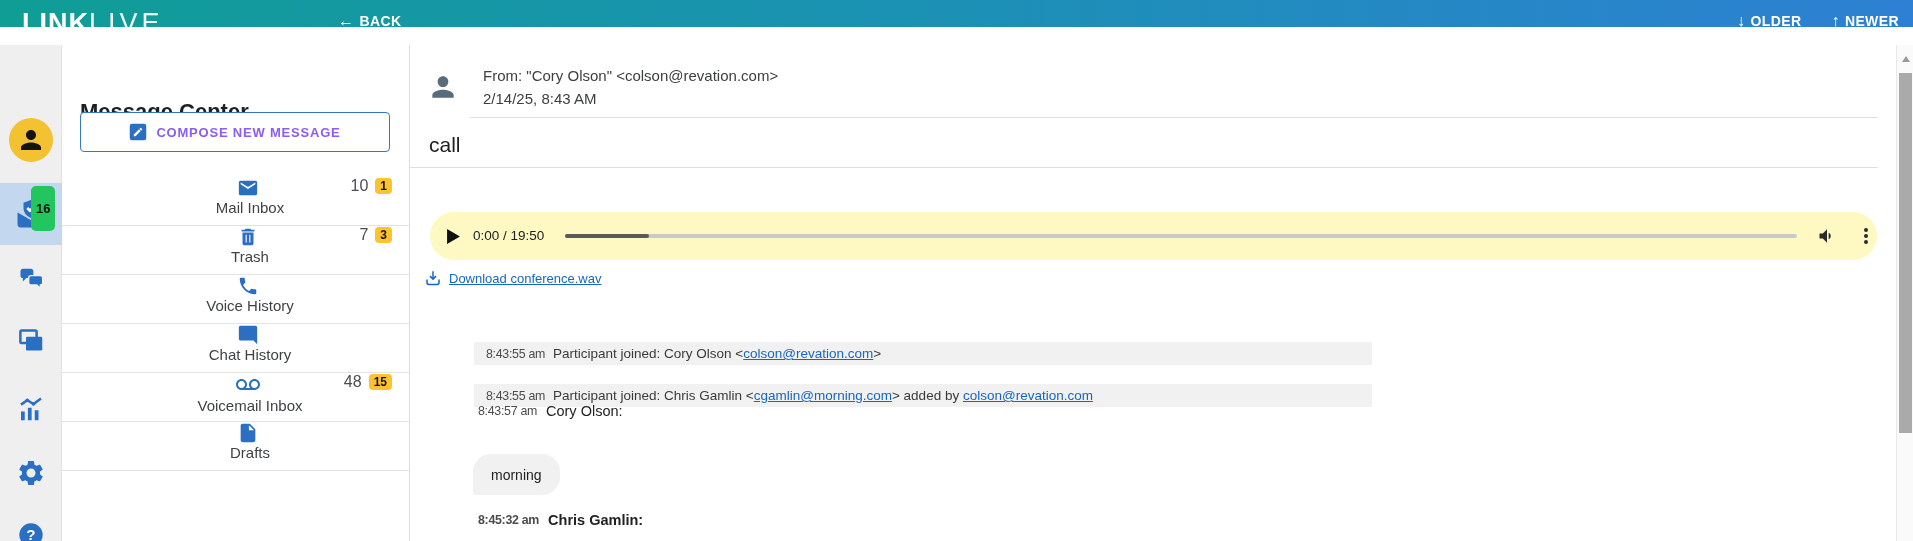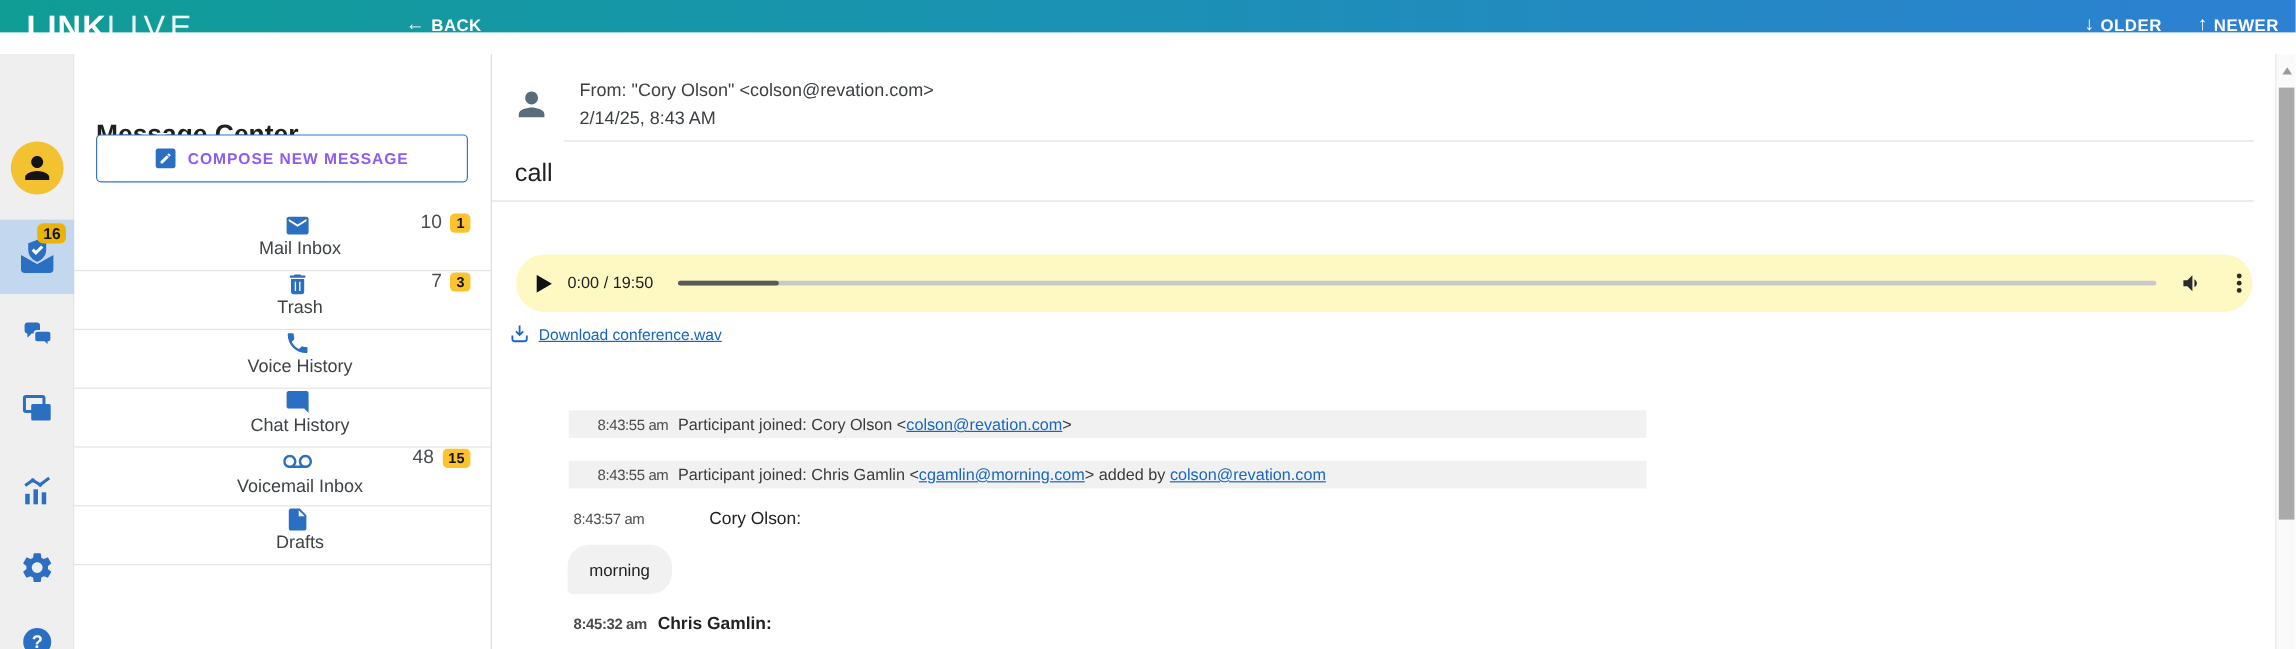--- a/index.html
+++ b/index.html
@@ -19,22 +19,22 @@
   .hdr-arrow { font-size:16px; font-weight:700; }
   #back-btn { left:338px; top:12px; }
   #hdr-right { right:14px; top:12px; display:flex; gap:30px; }
 
   
   #rail { left:0; top:45px; width:62px; height:496px; background:#efefef;
           border-right:1px solid #e2e2e2; }
   .rail-item { position:absolute; left:0; width:62px; display:flex;
                align-items:center; justify-content:center; cursor:pointer; }
   #rail-selected { top:138px; height:62px; background:#c3d7ee; }
-  .rail-badge { position:absolute; left:31px; top:141px; background:#eab308; color:#131313;
-                font-size:13px; font-weight:700; padding:1px 5px; border-radius:5px; }
+  .rail-badge { position:absolute; left:31px; top:141px; background:#22c55e; color:#131313;
+                font-size:13px; font-weight:700; padding:15px 5px; border-radius:5px; }
   #avatar { top:73px; height:44px; }
   #avatar .circ { width:44px; height:44px; border-radius:50%; background:#f2c230;
                   display:flex; align-items:center; justify-content:center; }
 
   
   #sidebar { left:62px; top:45px; width:348px; height:496px; background:#fff;
              border-right:1px solid #dcdcdc; }
   #sb-title { left:18px; top:54px; font-size:22px; font-weight:700; color:#1f1f1f; }
   #compose-btn { left:18px; top:67px; width:310px; height:40px; background:#fff;
                  border:1px solid #3378c9; border-radius:4px; display:flex; align-items:center;
@@ -68,27 +68,27 @@
   #track { left:135px; top:22px; width:1232px; height:4px; border-radius:2px; background:#c9c9c9; }
   #track-played { left:0; top:0; width:84px; height:4px; border-radius:2px; background:#5a5a5a; }
   #vol-btn { left:1387px; top:14px; cursor:pointer; }
   #kebab-btn { left:1426px; top:13px; cursor:pointer; }
 
   #dl-row { left:14px; top:224px; display:flex; align-items:center; gap:7px; }
   #dl-link { font-size:13px; color:#1766c2; text-decoration:underline; cursor:pointer; }
 
   
   .sysbar { position:absolute; left:64px; width:898px; height:23px; background:#f1f1f1;
-            display:flex; align-items:center; padding-left:24px; }
+            display:flex; align-items:center; padding-left:12px; }
   #sysbar1 { top:297px; } #sysbar2 { top:339px; }
   .ts { font-size:12.4px; color:#4c4c4c; letter-spacing:-.3px; }
   .msgtxt { margin-left:8px; font-size:13.5px; color:#3a3a3a; }
   .msgtxt a, .chatlink { color:#1766c2; text-decoration:underline; cursor:pointer; }
   .namerow { position:absolute; left:68px; display:flex; align-items:center; }
-  #namerow1 { top:380px;gap:45px; } #namerow2 { top:467px;font-weight:bold; }
+  #namerow1 { top:358px; } #namerow2 { top:467px;font-weight:bold; }
   .pname { margin-left:9px; font-size:14.5px; color:#222; }
   #bubble1 { left:63px; top:409px; height:41px; background:#f1f1f1;
              border-radius:18px; border-bottom-left-radius:4px;
              display:flex; align-items:center; padding:0 18px; }
   #bubble1 span { font-size:14px; color:#212121; }
 
   
   #scrollbar { left:1896px; top:45px; width:17px; height:496px; background:#fafafa;
                border-left:1px solid #e8e8e8; }
   #scroll-up { left:5px; top:11px; width:0; height:0; border-left:4px solid transparent;

